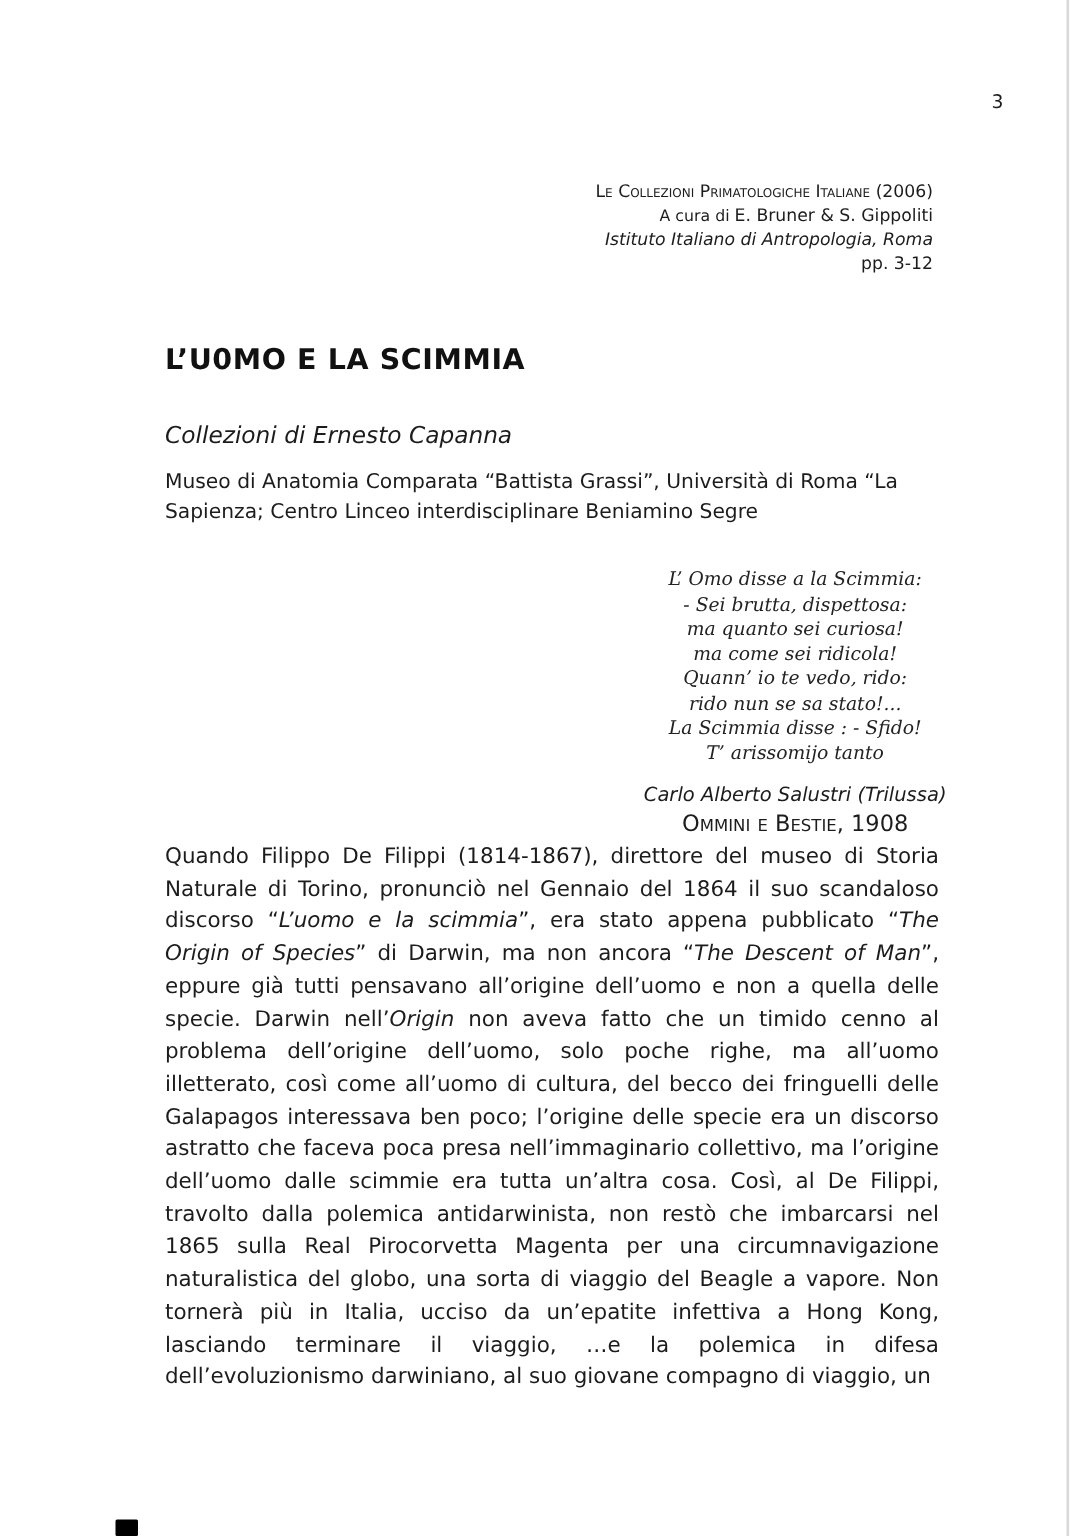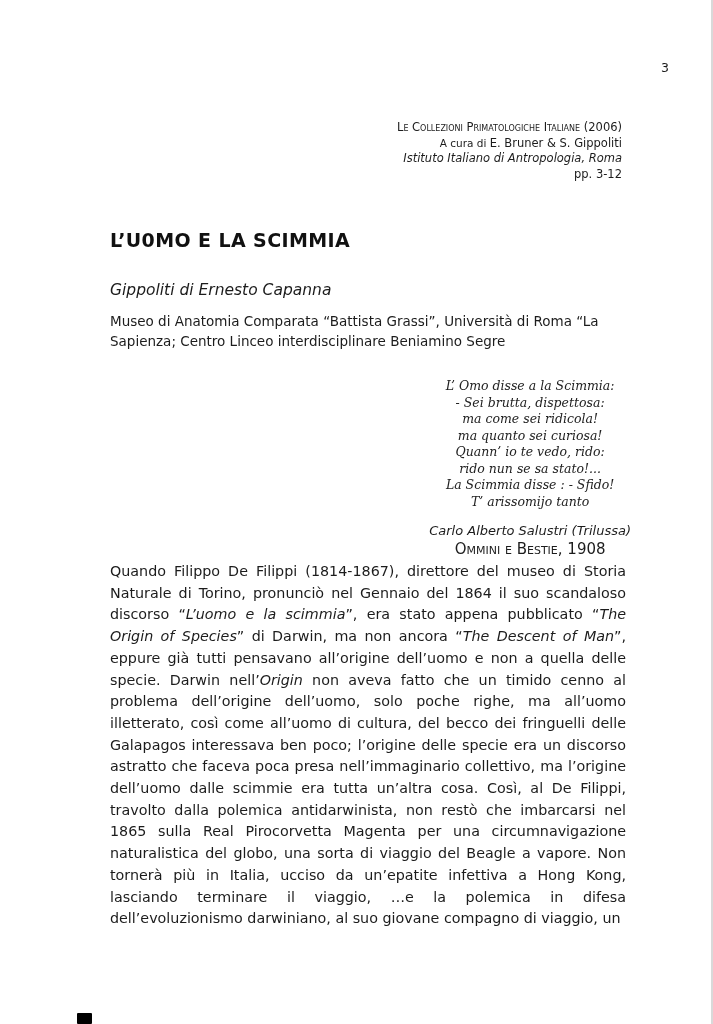--- a/index.html
+++ b/index.html
@@ -118,31 +118,31 @@
     <div class="h-editors">
       <span class="prefix">A cura di </span><span>E. Bruner &amp; S. Gippoliti</span>
     </div>
     <div class="italic">Istituto Italiano di Antropologia, Roma</div>
     <div>pp. 3-12</div>
   </div>
 
   <h1 class="chapter-title">L’U0MO E LA SCIMMIA</h1>
 
   <div class="preface">
-    <span>Gippoliti di </span><span class="author">Ernesto Capanna</span>
+    <span>Collezioni di </span><span class="author">Ernesto Capanna</span>
   </div>
 
   <div class="affiliation">Museo di Anatomia Comparata “Battista Grassi”, Università di Roma “La Sapienza; Centro Linceo interdisciplinare Beniamino Segre</div>
 
   <div class="poem-block">
     <div class="poem-lines">
         <div>L’ Omo disse a la Scimmia:</div>
         <div>- Sei brutta, dispettosa:</div>
+        <div>ma quanto sei curiosa!</div>
         <div>ma come sei ridicola!</div>
-        <div>ma quanto sei curiosa!</div>
         <div>Quann’ io te vedo, rido:</div>
         <div>rido nun se sa stato!...</div>
         <div>La Scimmia disse : - Sfido!</div>
         <div>T’ arissomijo tanto</div>
       </div>
     <div class="poem-attribution">Carlo Alberto Salustri (Trilussa)</div>
     <div class="poem-source smallcaps">Ommini e Bestie, 1908</div>
   </div>
 
   <div class="body-paragraph"><span>Quando Filippo De Filippi (1814-1867), direttore del museo di Storia Naturale di Torino, pronunciò nel Gennaio del 1864 il suo scandaloso discorso “</span><span class="it">L’uomo e la scimmia</span><span>”, era stato appena pubblicato “</span><span class="it">The Origin of Species</span><span>” di Darwin, ma non ancora “</span><span class="it">The Descent of Man</span><span>”, eppure già tutti pensavano all’origine dell’uomo e non a quella delle specie. Darwin nell’</span><span class="it">Origin</span><span> non aveva fatto che un timido cenno al problema dell’origine dell’uomo, solo poche righe, ma all’uomo illetterato, così come all’uomo di cultura, del becco dei fringuelli delle Galapagos interessava ben poco; l’origine delle specie era un discorso astratto che faceva poca presa nell’immaginario collettivo, ma l’origine dell’uomo dalle scimmie era tutta un’altra cosa.  Così, al De Filippi, travolto dalla polemica antidarwinista, non restò che imbarcarsi nel 1865 sulla Real Pirocorvetta Magenta per una circumnavigazione naturalistica del globo, una sorta di viaggio del Beagle a vapore. Non tornerà più in Italia, ucciso da un’epatite infettiva a Hong Kong, lasciando terminare il viaggio, …e la polemica  in difesa dell’evoluzionismo darwiniano, al suo giovane compagno di viaggio, un</span></div>

